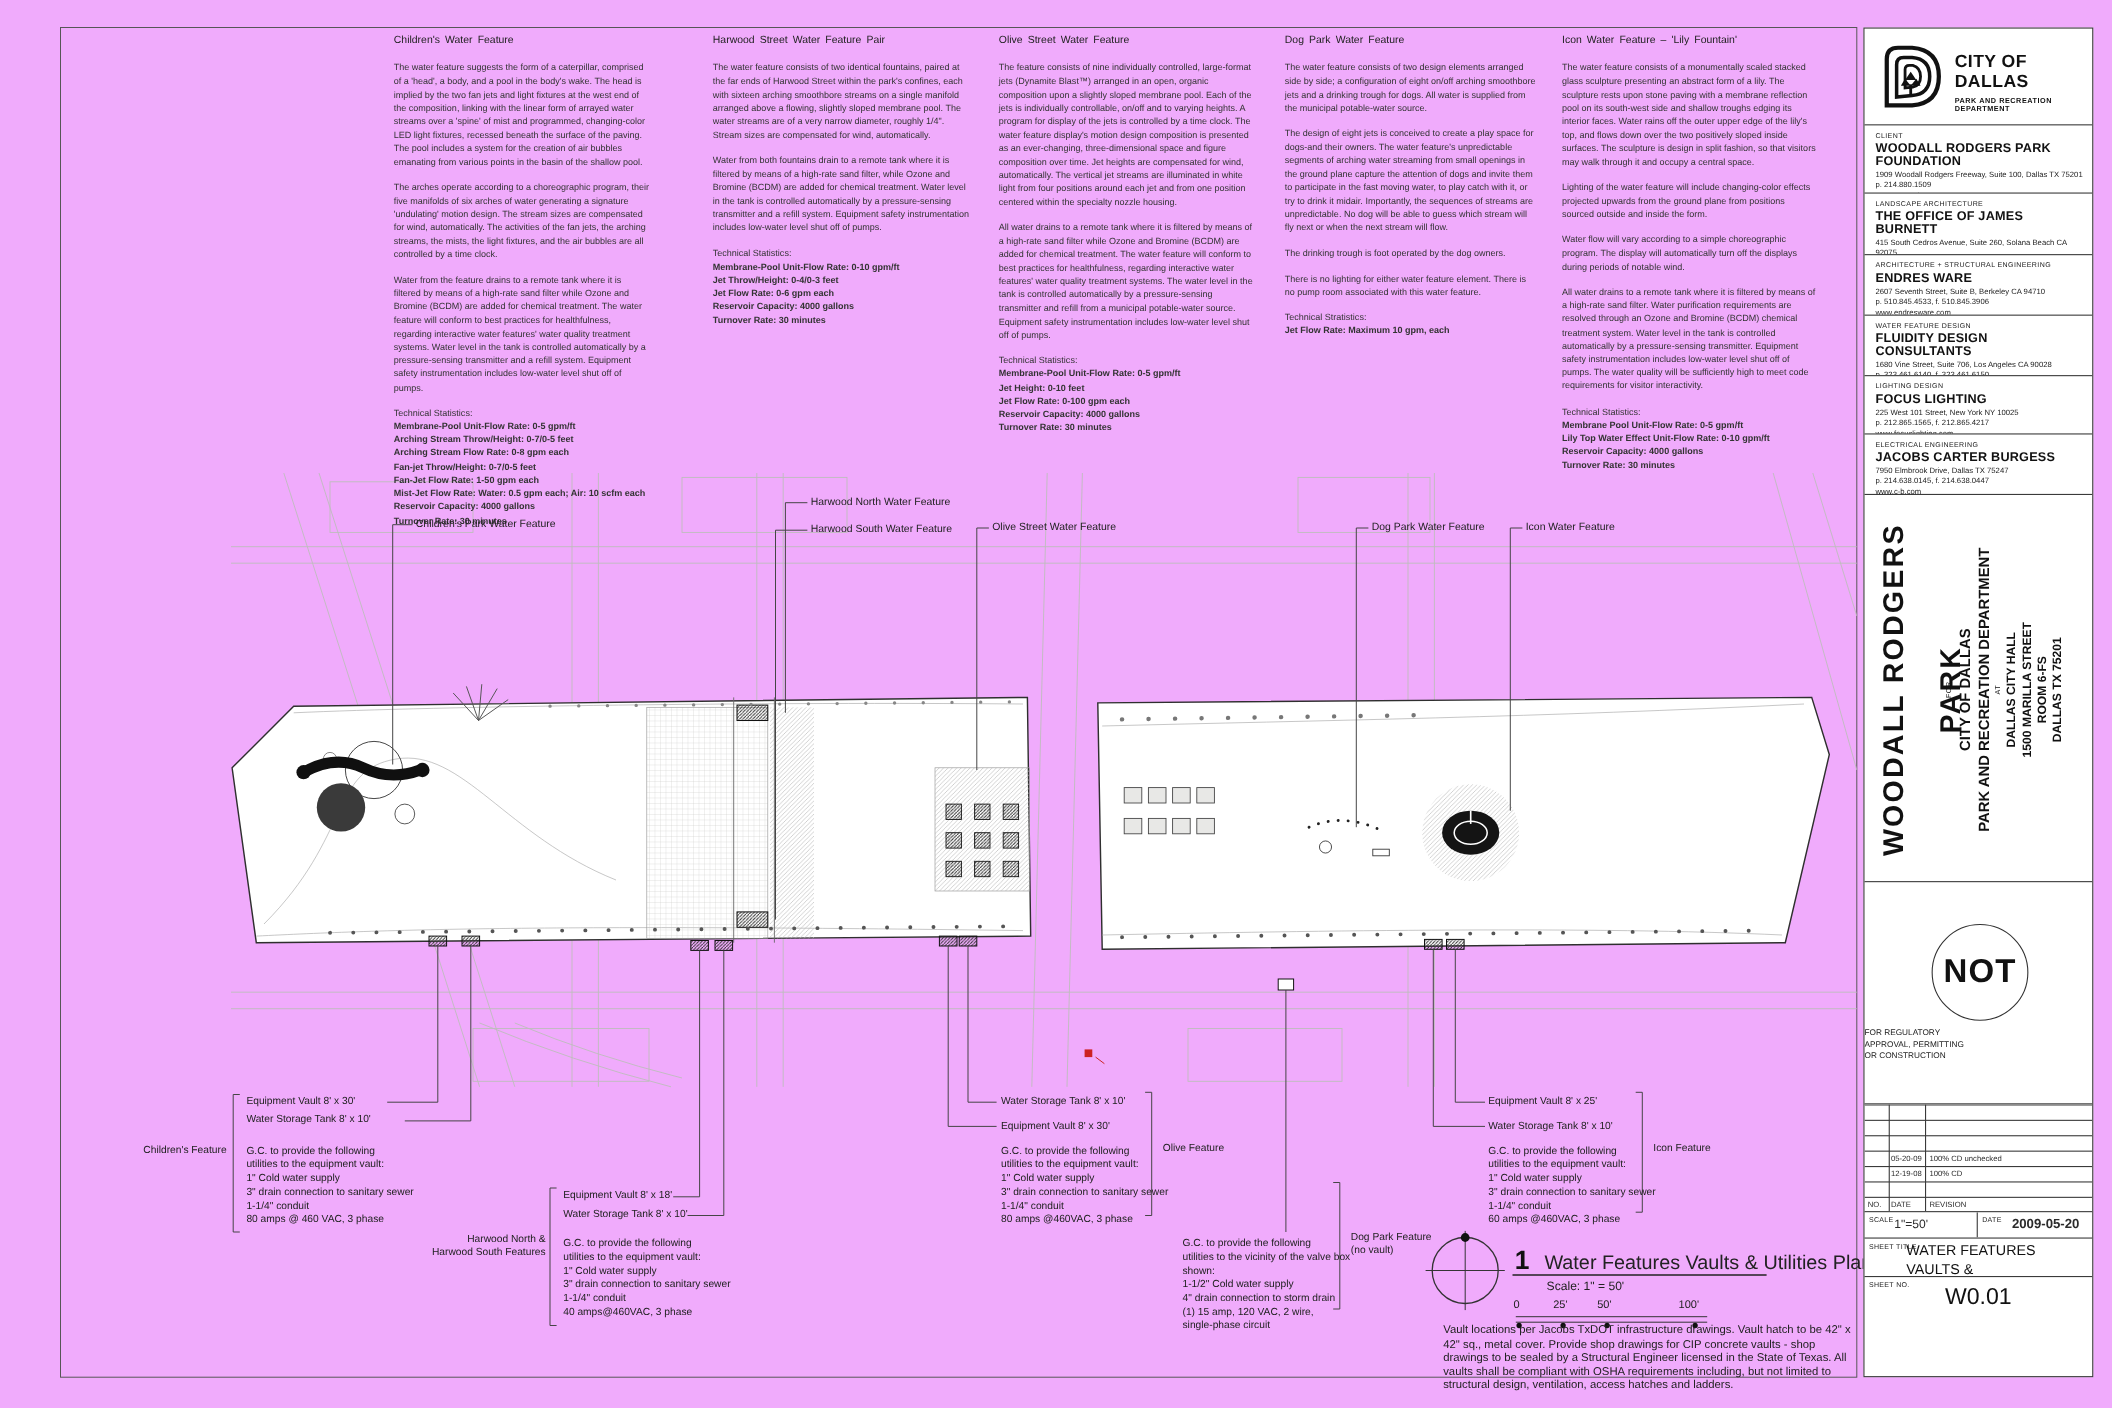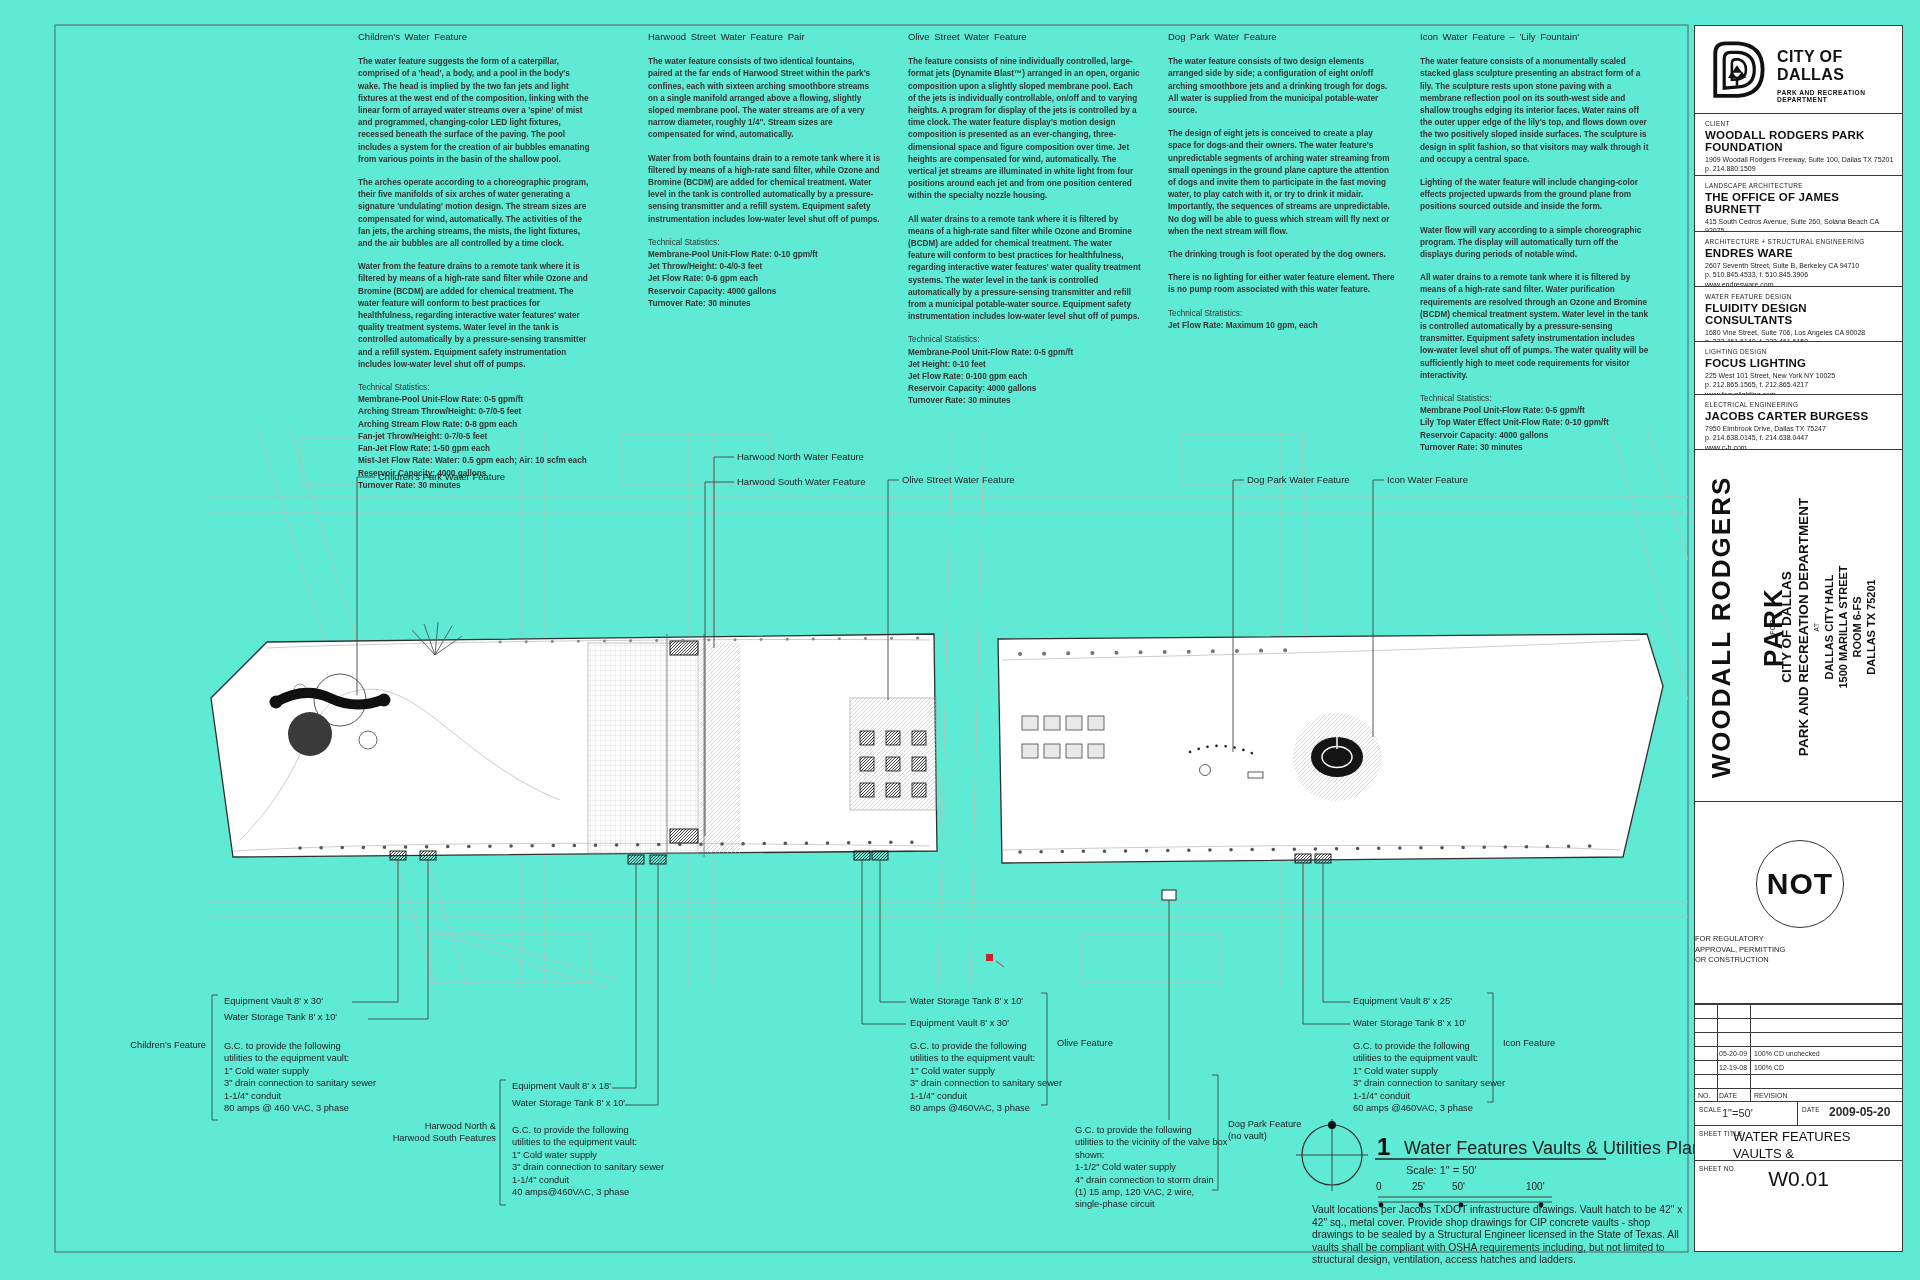--- a/index.html
+++ b/index.html
@@ -1,23 +1,23 @@
 <!DOCTYPE html>
 <html><head>
 <meta charset="utf-8">
 <style>
   html,body{margin:0;padding:0;background:#e9e9e7;}
-  #sheet{position:relative;width:1920px;height:1280px;background:#5eead4;
+  #sheet{position:relative;width:1920px;height:1280px;background:#f0abfc;
          font-family:"Liberation Sans",sans-serif;color:#2b2b2b;overflow:hidden;}
   .abs{position:absolute;}
 
   
   .col{position:absolute;width:233px;font-size:8.2px;line-height:12.2px;color:#333;}
   .col-h{font-size:9.5px;word-spacing:2px;margin-bottom:13px;color:#222;}
-  .paras > div{margin-bottom:11px;font-weight:bold;}
+  .paras > div{margin-bottom:11px;}
   .stats > div{margin:0;font-weight:bold;}
 
   
   .plan-label{position:absolute;font-size:9.5px;white-space:nowrap;color:#222;}
   .callout{position:absolute;font-size:9.3px;white-space:nowrap;color:#222;}
   .gc{position:absolute;font-size:9.3px;color:#222;}
   .gc > div{line-height:12.4px;white-space:nowrap;}
   .feat-label{position:absolute;font-size:9.3px;color:#222;}
   .feat-label > div{line-height:12.4px;}
   .ra{text-align:right;}

